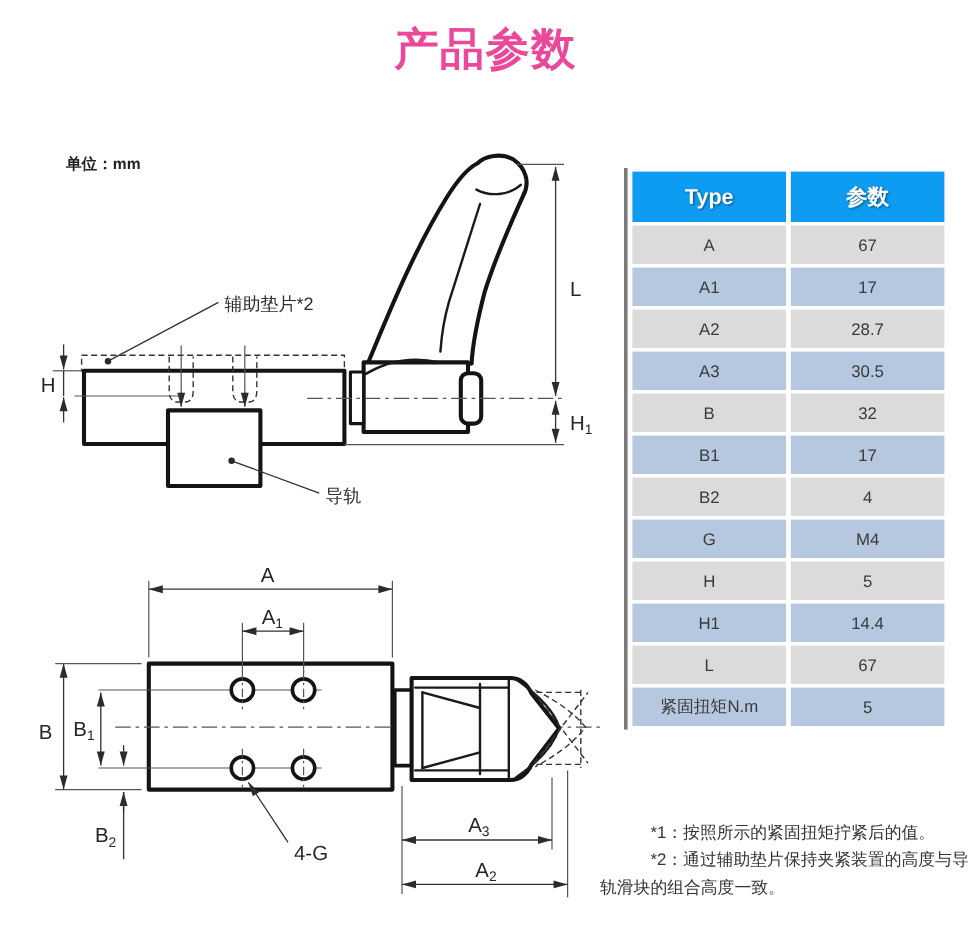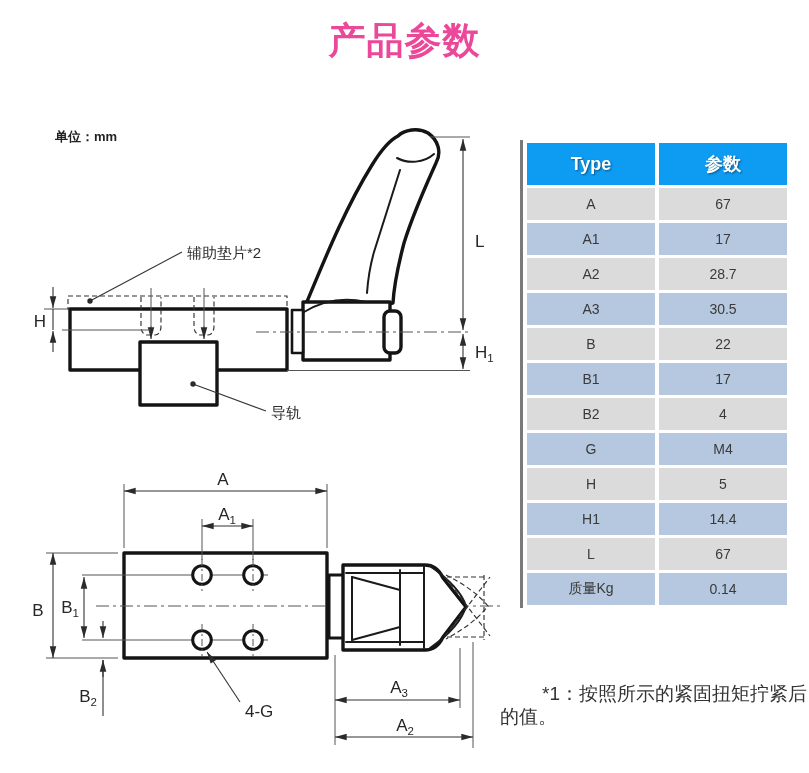--- a/index.html
+++ b/index.html
@@ -33,21 +33,21 @@
     border-left:3px solid var(--edge);}
   .param-table th{background:var(--header-bg);color:#fff;font-size:18px;font-weight:700;
     height:42px;text-align:center;vertical-align:middle;
     text-shadow:1px 1px 2px rgba(0,0,0,.45);width:50%;}
   .param-table td{height:32px;text-align:center;vertical-align:middle;
     font-size:14px;color:#3a3a3a;}
   .param-table tbody tr:nth-child(odd) td{background:var(--row-gray);}
   .param-table tbody tr:nth-child(even) td{background:var(--row-blue);}
 
   .notes{position:absolute;left:500px;top:682px;width:308px;
-    font-size:19px;color:#333;line-height:23px;}
+    font-size:14px;color:#333;line-height:23px;}
   .notes .note{text-indent:42px;}
 </style>
 </head>
 <body>
 
 <div class="page">
 
   <h1 class="title">产品参数</h1>
 
   <div class="unit-label">单位：mm</div>
@@ -240,21 +240,21 @@
         <tr>
           <td>A2</td>
           <td>28.7</td>
         </tr>
         <tr>
           <td>A3</td>
           <td>30.5</td>
         </tr>
         <tr>
           <td>B</td>
-          <td>22</td>
+          <td>32</td>
         </tr>
         <tr>
           <td>B1</td>
           <td>17</td>
         </tr>
         <tr>
           <td>B2</td>
           <td>4</td>
         </tr>
         <tr>
@@ -267,23 +267,24 @@
         </tr>
         <tr>
           <td>H1</td>
           <td>14.4</td>
         </tr>
         <tr>
           <td>L</td>
           <td>67</td>
         </tr>
         <tr>
-          <td>质量Kg</td>
-          <td>0.14</td>
+          <td>紧固扭矩N.m</td>
+          <td>5</td>
         </tr>
       </tbody>
   </table>
 
   <div class="notes">
     <div class="note">*1：按照所示的紧固扭矩拧紧后的值。</div>
+    <div class="note">*2：通过辅助垫片保持夹紧装置的高度与导轨滑块的组合高度一致。</div>
   </div>
 
 </div>
 
 </body></html>

